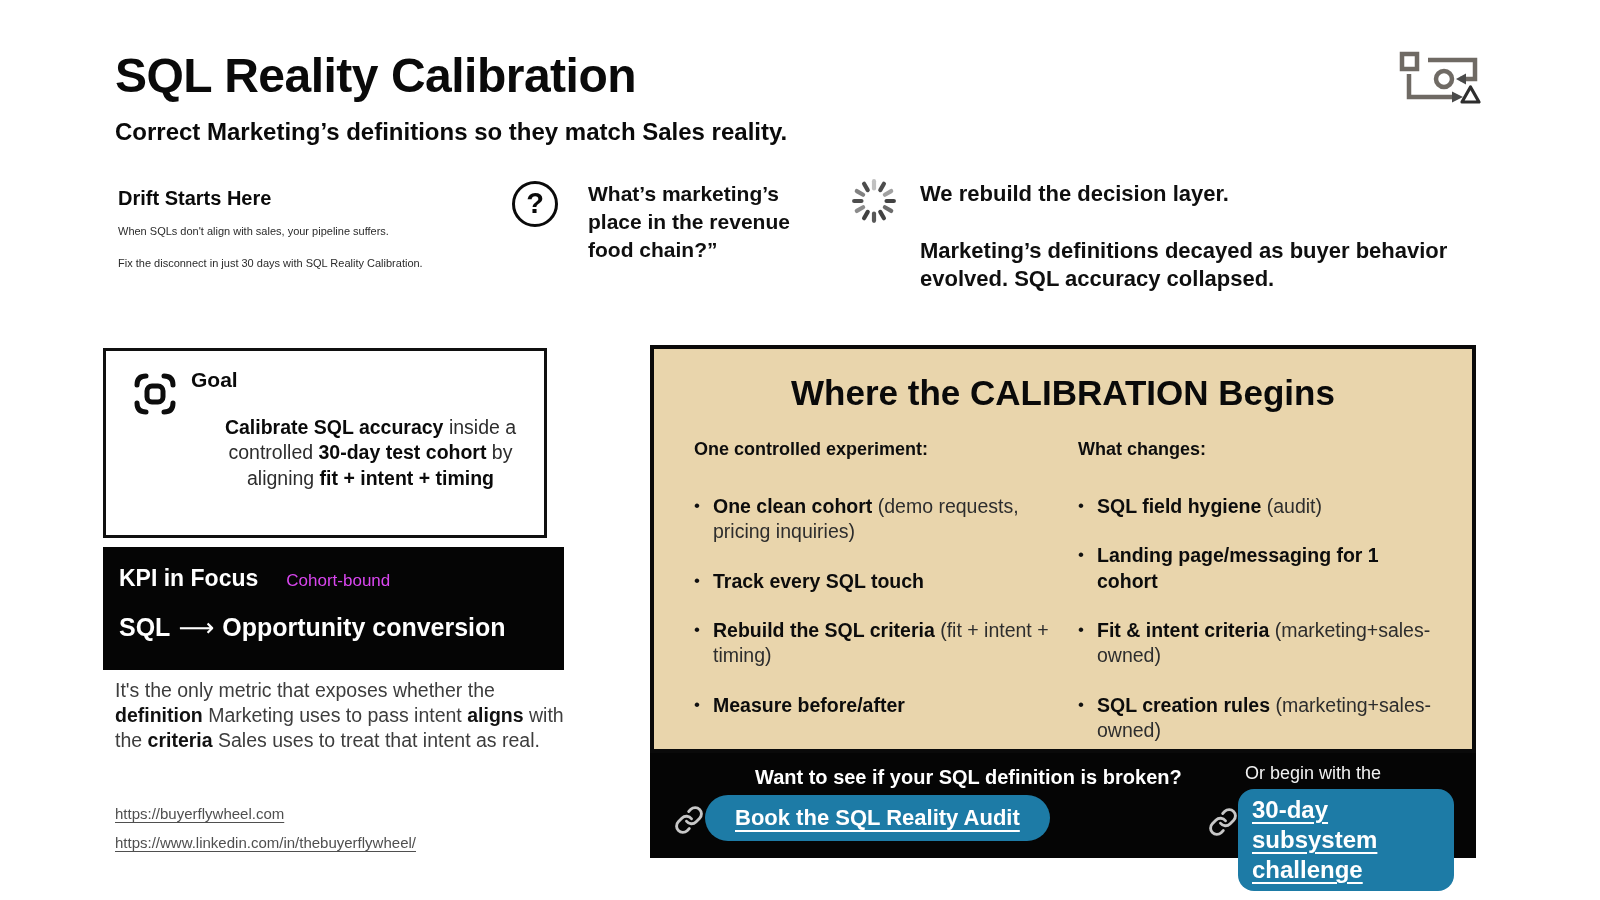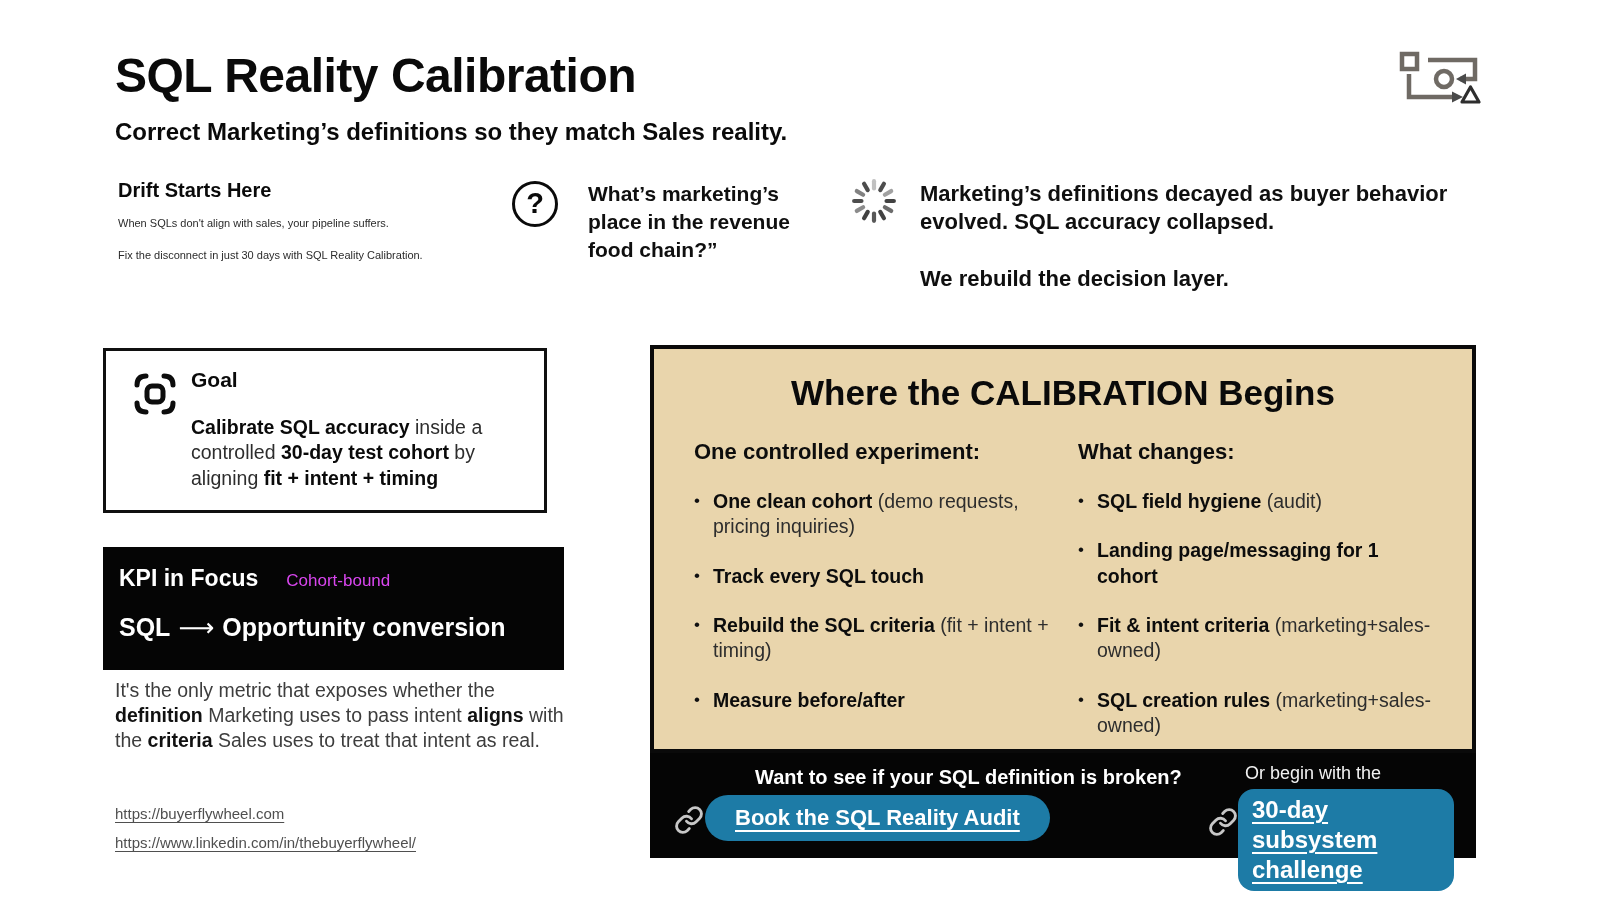--- a/index.html
+++ b/index.html
@@ -6,39 +6,39 @@
   html,body { background:#ffffff; }
   body { font-family:"Liberation Sans", sans-serif; color:#0b0b0b; }
   #canvas { position:relative; width:1600px; height:900px; background:#ffffff; overflow:hidden; }
 
   
   .page-title { position:absolute; left:115px; top:48px; font-size:48px; font-weight:800; letter-spacing:-0.5px; color:#0a0a0a; }
   .page-subtitle { position:absolute; left:115px; top:118px; font-size:24px; font-weight:700; color:#0a0a0a; }
   .hero-icon { position:absolute; left:1398px; top:50px; width:84px; height:58px; }
 
   
-  .drift-col { position:absolute; left:118px; top:179px; width:365px; }
+  .drift-col { position:absolute; left:118px; top:187px; width:365px; }
   .drift-heading { font-size:20px; font-weight:800; color:#0a0a0a; margin-bottom:14px; }
   .drift-para { font-size:11px; line-height:1.3; color:#2b2b2b; margin-bottom:18px; }
 
   .question-icon { position:absolute; left:512px; top:181px; width:46px; height:46px; border:3.5px solid #0a0a0a; border-radius:50%;
                    display:flex; align-items:center; justify-content:center; font-size:29px; font-weight:800; color:#0a0a0a; padding-bottom:2px; }
 
   .question-col { position:absolute; left:588px; top:180px; width:232px; font-size:21px; font-weight:800; line-height:1.33; color:#0f0f0f; }
 
   .spinner-icon { position:absolute; left:851px; top:178px; width:46px; height:46px; }
 
   .problem-col { position:absolute; left:920px; top:180px; width:560px; font-size:22px; font-weight:800; line-height:1.28; color:#0f0f0f; }
   .problem-col p + p { margin-top:29px; }
 
   
-  .goal-box { position:absolute; left:103px; top:348px; width:444px; height:165px; border:3px solid #101010; background:#ffffff; }
+  .goal-box { position:absolute; left:103px; top:348px; width:444px; height:190px; border:3px solid #101010; background:#ffffff; }
   .goal-icon { position:absolute; left:26px; top:20px; width:46px; height:46px; }
   .goal-heading { position:absolute; left:85px; top:17px; font-size:21px; font-weight:800; color:#0a0a0a; }
-  .goal-text { position:absolute; left:85px; top:64px; width:345px; font-size:19.5px; line-height:1.3; color:#2d2d2d; }
+  .goal-text { position:absolute; left:92px; top:64px; width:345px; font-size:19.5px; line-height:1.3; color:#2d2d2d;text-align:center; }
   .goal-text strong { color:#0a0a0a; font-weight:800; }
 
   
   .kpi-box { position:absolute; left:103px; top:547px; width:461px; height:123px; background:#050505; color:#ffffff; padding:18px 16px; }
   .kpi-line1 { display:flex; align-items:baseline; }
   .kpi-label { font-size:23px; font-weight:800; }
   .kpi-scope { font-size:17px; font-weight:400; color:#d946ef; margin-left:28px; }
   .kpi-line2 { margin-top:21px; font-size:25px; font-weight:800; }
   .kpi-arrow { font-weight:400; padding:0 8px; }
 
@@ -47,21 +47,21 @@
   .explain strong { color:#111111; font-weight:800; }
   .weblink { display:block; position:absolute; font-size:15px; color:#4f4f4f; text-decoration:underline; text-underline-offset:3px; cursor:pointer; }
   .weblink-1 { left:115px; top:805px; }
   .weblink-2 { left:115px; top:834px; }
 
   
   .calib-box { position:absolute; left:650px; top:345px; width:826px; height:408px; background:#e9d5ac; border:4px solid #0a0a0a; }
   .calib-title { text-align:center; margin-top:24px; font-size:35px; font-weight:800; color:#0a0a0a; }
   .calib-cols { display:flex; margin:26px 38px 0 40px; gap:28px; }
   .calib-col { flex:1; }
-  .calib-col-heading { font-size:22px; font-weight:800; color:#0d0d0d; margin-bottom:24px; }
+  .calib-col-heading { font-size:18px; font-weight:800; color:#0d0d0d; margin-bottom:34px; }
   .bullet-item { display:flex; margin-bottom:24px; font-size:19.5px; line-height:1.3; color:#2d2d2d; }
   .bullet-dot { width:19px; flex:none; font-size:17px; color:#111; padding-top:1px; }
   .bullet-item strong { color:#0c0c0c; font-weight:800; }
 
   
   .footer-box { position:absolute; left:650px; top:753px; width:826px; height:105px; background:#050505; color:#fff; }
   .footer-question { position:absolute; left:57px; top:13px; font-size:20px; font-weight:700;margin-left:48px; }
   .footer-alt { position:absolute; left:595px; top:10px; font-size:18px; font-weight:400; color:#f2f2f2; }
   .chain-icon { position:absolute; width:30px; height:30px; }
   .chain-1 { left:24px; top:52px; }
@@ -113,22 +113,22 @@
       <rect x="20" y="1" width="4" height="11" rx="2" opacity="0.80" transform="rotate(180 22 22)"></rect>
       <rect x="20" y="1" width="4" height="11" rx="2" opacity="0.90" transform="rotate(210 22 22)"></rect>
       <rect x="20" y="1" width="4" height="11" rx="2" opacity="0.55" transform="rotate(240 22 22)"></rect>
       <rect x="20" y="1" width="4" height="11" rx="2" opacity="0.85" transform="rotate(270 22 22)"></rect>
       <rect x="20" y="1" width="4" height="11" rx="2" opacity="0.60" transform="rotate(300 22 22)"></rect>
       <rect x="20" y="1" width="4" height="11" rx="2" opacity="0.85" transform="rotate(330 22 22)"></rect>
     </g>
   </svg>
 
   <div class="problem-col">
+    <p>We rebuild the decision layer.</p>
     <p>Marketing’s definitions decayed as buyer behavior evolved. SQL accuracy collapsed.</p>
-    <p>We rebuild the decision layer.</p>
   </div>
 
   <div class="goal-box">
     <svg class="goal-icon" viewBox="0 0 46 46">
       <g fill="none" stroke="#0d0d0d" stroke-width="5" stroke-linecap="round">
         <path d="M 5 14 Q 5 5 14 5"></path>
         <path d="M 32 5 Q 41 5 41 14"></path>
         <path d="M 41 32 Q 41 41 32 41"></path>
         <path d="M 14 41 Q 5 41 5 32"></path>
         <rect x="15" y="15" width="16" height="16" rx="5"></rect>

